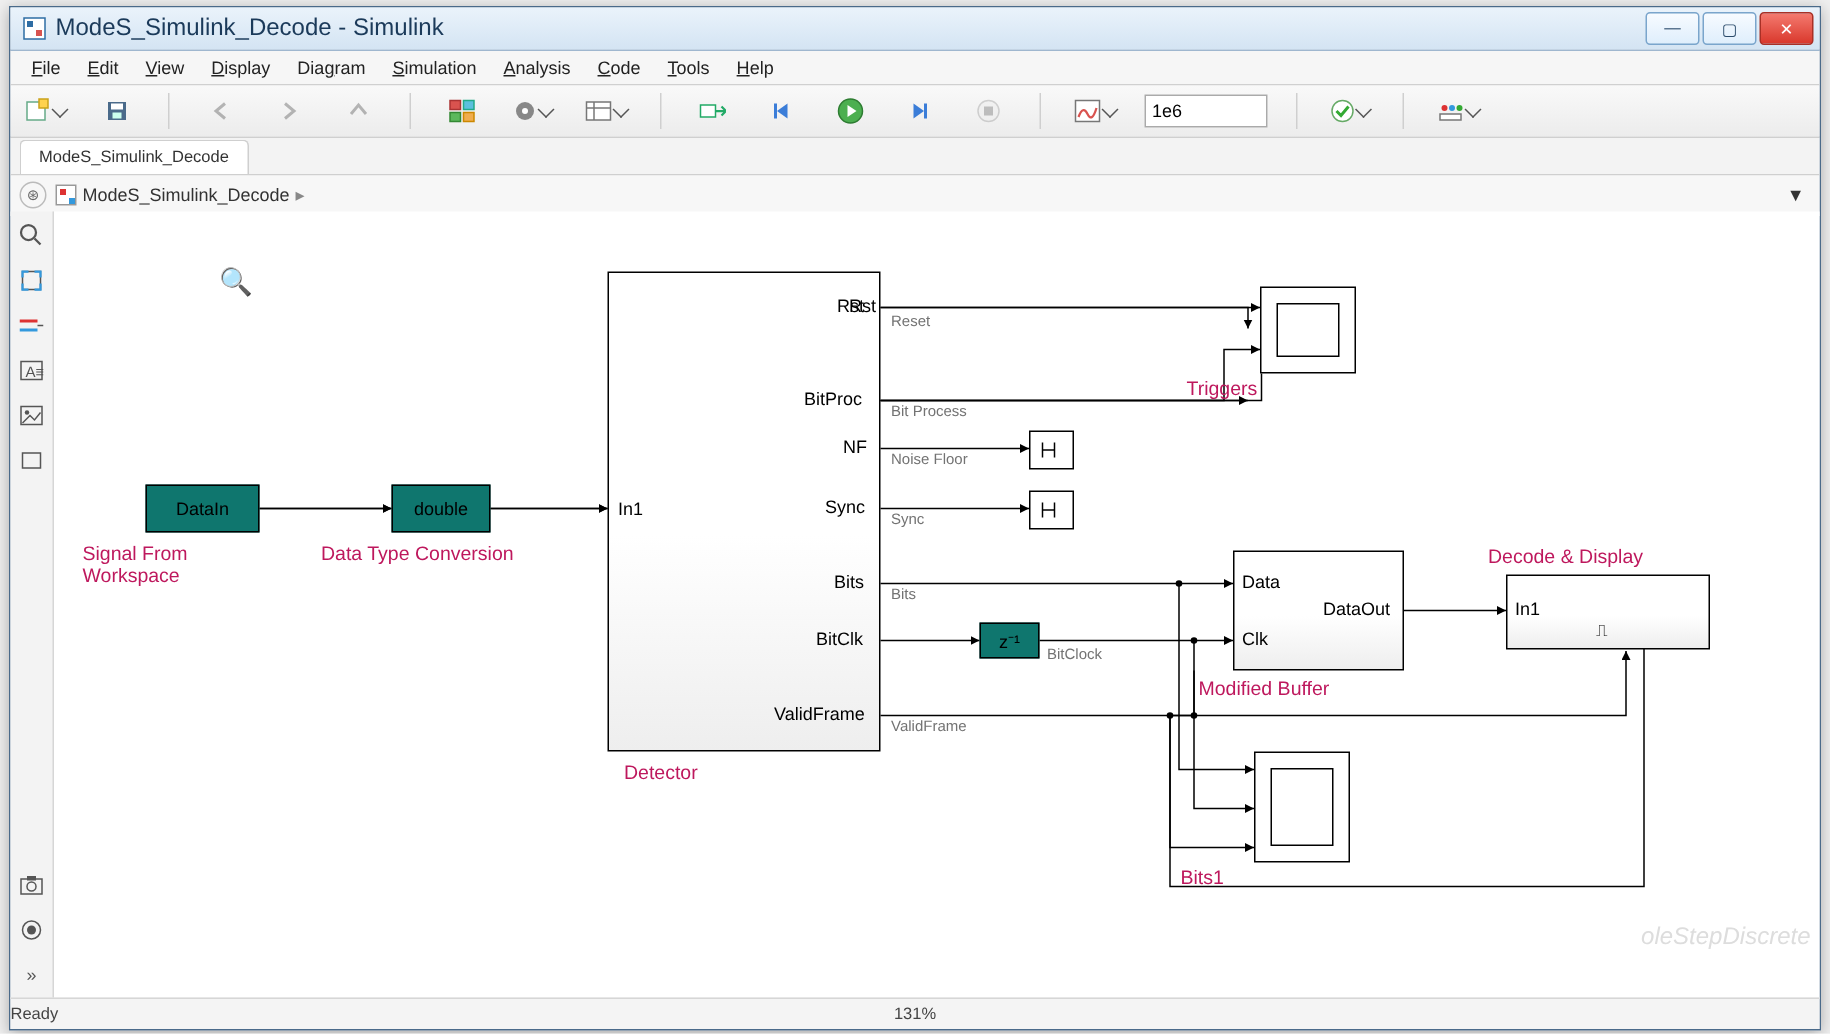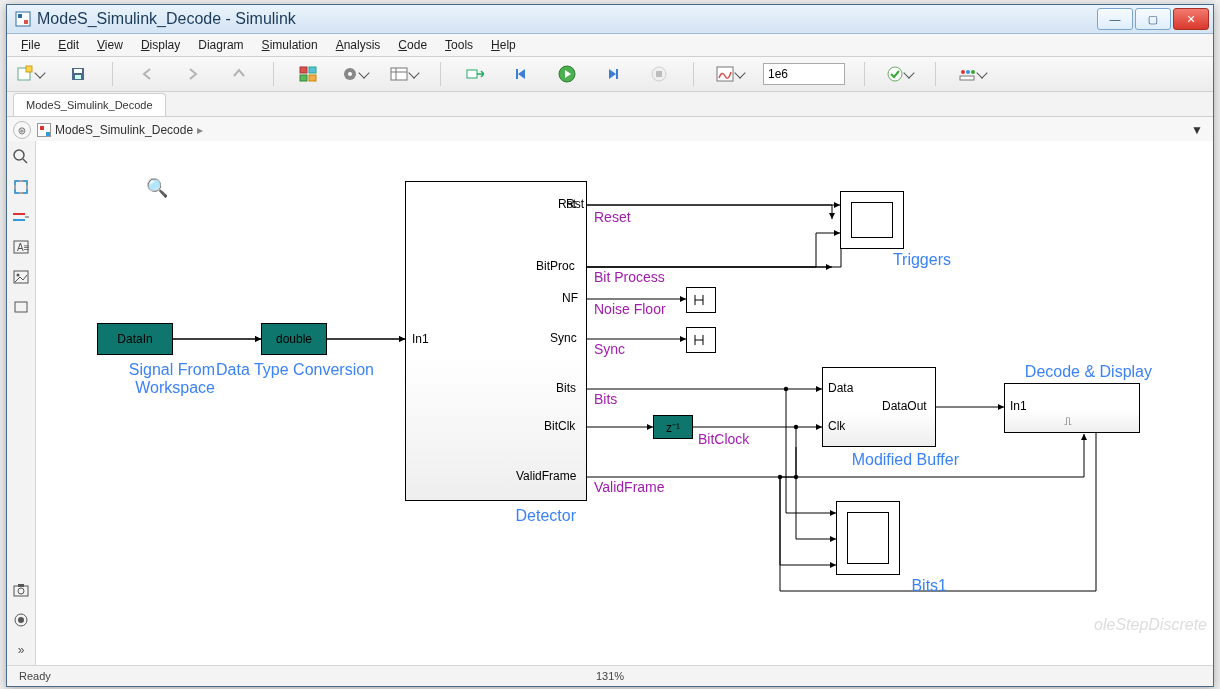--- a/index.html
+++ b/index.html
@@ -21,28 +21,28 @@
 .tabs{height:24px;background:#f3f3f3;border-bottom:1px solid #cfcfcf;display:flex;align-items:flex-end;padding:0 6px}
 .tab{height:22px;padding:0 12px;border:1px solid #cfcfcf;border-bottom:none;background:#fff;border-radius:4px 4px 0 0;display:flex;align-items:center;font-size:11px;color:#333}
 .crumbbar{height:26px;background:#f7f7f7;border-bottom:1px solid #e0e0e0;display:flex;align-items:center;padding:0 6px;gap:6px}
 .crumbbox{width:16px;height:16px;border:1px solid #bbb;border-radius:50%;display:flex;align-items:center;justify-content:center;color:#666;font-size:10px}
 .crumb{display:flex;align-items:center;gap:4px;font-size:12px;color:#333}
 .crumb .blk{width:14px;height:14px;background:#fff;border:1px solid #999;position:relative}
 .body{position:absolute;top:136px;bottom:20px;left:0;right:0;display:flex}
 .palette{width:28px;background:#f3f3f3;border-right:1px solid #d6d6d6;display:flex;flex-direction:column;align-items:center;padding-top:6px;gap:10px}
 .pbtn{width:20px;height:20px;display:flex;align-items:center;justify-content:center;color:#555}
 .canvas{flex:1;position:relative;background:#fff;overflow:hidden}
-.status{position:absolute;bottom:0;left:0;right:0;height:20px;background:#f4f4f4;border-top:1px solid #d6d6d6;display:flex;align-items:center;font-size:11px;color:#444;padding:0 12px}
+.status{position:absolute;bottom:0;left:0;right:0;height:20px;background:#f4f4f4;border-top:1px solid #d6d6d6;display:flex;align-items:center;font-size:11px;color:#444;padding:0 0}
 .status .mid{position:absolute;left:50%;transform:translateX(-50%)}
 
 .blk{position:absolute;background:#0f766e;border:1px solid #000;box-sizing:border-box}
 .blk.grad{background:linear-gradient(#fff 0%,#fff 55%,#eee 100%)}
-.blklabel{position:absolute;text-align:right;font-size:16px;color:#3b82f6;width:160px}
+.blklabel{position:absolute;text-align:left;font-size:13px;color:#be185d;width:160px}
 .portlbl{position:absolute;font-size:12px;color:#000}
-.siglbl{position:absolute;font-size:14px;color:#a21caf}
+.siglbl{position:absolute;font-size:10px;color:#737373}
 .scopebox{position:absolute;border:1px solid #000;background:#fff}
 .scopebox::after{content:"";position:absolute;top:10px;left:10px;right:10px;bottom:10px;border:1px solid #000}
 .termbox{position:absolute;border:1px solid #000;background:#fff;display:flex;align-items:center;justify-content:center}
 svg.wires{position:absolute;top:0;left:0;width:100%;height:100%;pointer-events:none}
 .dropdown-caret{width:7px;height:7px;border-left:1px solid #555;border-bottom:1px solid #555;transform:rotate(-45deg);margin-left:2px;margin-top:-3px}
 .magnifier{position:absolute;color:#1e88e5}
 .watermark{position:absolute;right:6px;bottom:32px;color:#ddd;font-size:16px;font-style:italic;pointer-events:none}
 </style>
 </head>
 <body>

